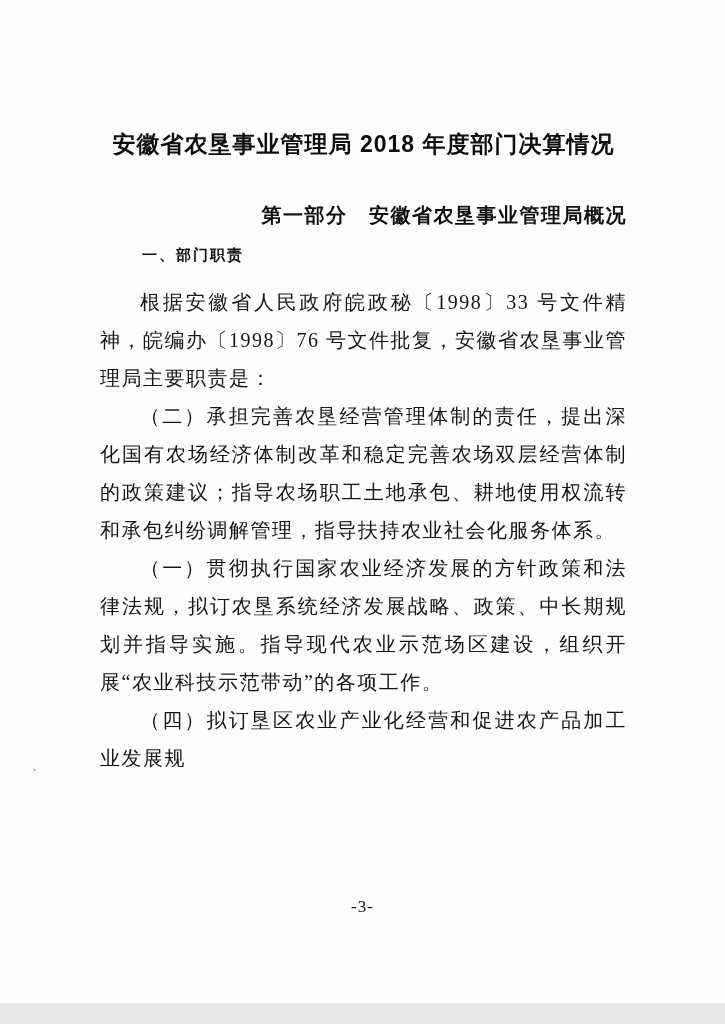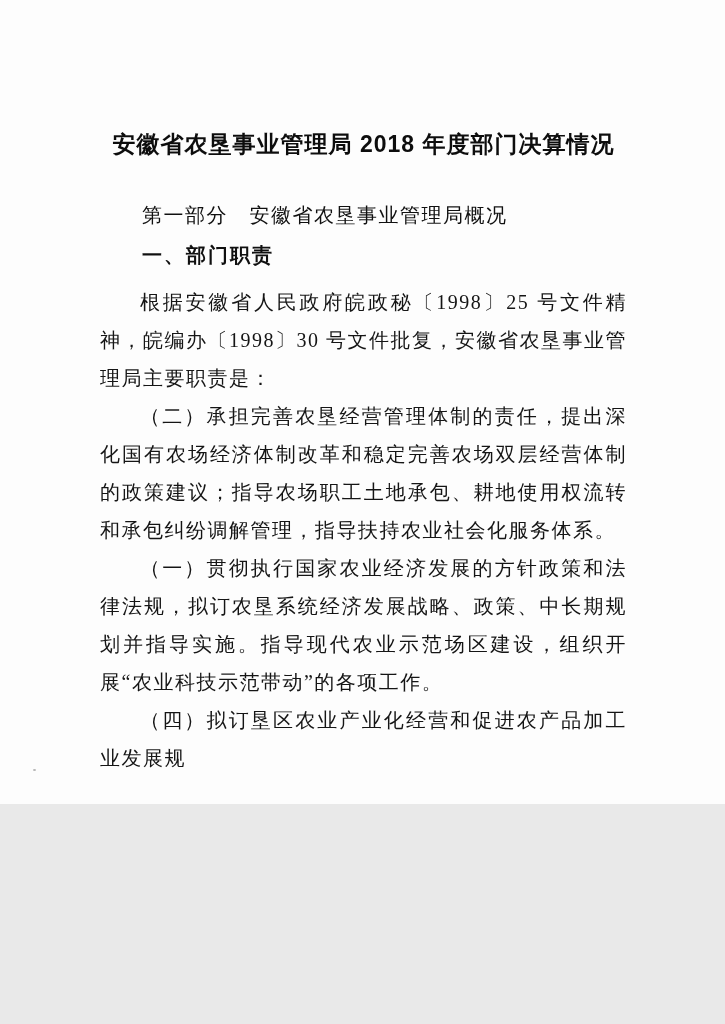--- a/index.html
+++ b/index.html
@@ -3,21 +3,21 @@
 <meta charset="utf-8">
 <style>
   html, body {
     margin: 0;
     padding: 0;
     background: #e9e9e9;
   }
   .doc-page {
     position: relative;
     width: 725px;
-    height: 804px;
+    height: 1003px;
     margin: 0 auto;
     background: #fdfdfd;
     color: #141414;
     overflow: hidden;
   }
   .content {
     position: absolute;
     left: 100px;
     top: 128px;
     width: 527px;
@@ -29,32 +29,33 @@
     font-size: 23px;
     line-height: 32px;
     text-align: center;
     letter-spacing: 1px;
     color: #0d0d0d;
   }
   .section-heading {
     margin: 42px 0 0 0;
     padding-left: 42px;
     font-family: "Liberation Sans", sans-serif;
-    font-weight: 400;
+    font-weight: 700;
     font-size: 20px;
     line-height: 26px;
     letter-spacing: 1.5px;
     color: #101010;
+    text-align: right;
   }
   .subsection-heading {
     margin: 14px 0 0 0;
     padding-left: 42px;
     font-family: Liberation Serif, serif;
     font-weight: 700;
-    font-size: 20px;
+    font-size: 15px;
     line-height: 26px;
     letter-spacing: 2px;
     color: #101010;
   }
   .body-text {
     margin-top: 15px;
   }
   .body-text p {
     margin: 0;
     font-family: "Liberation Serif", serif;
@@ -92,21 +93,21 @@
 
 <div class="doc-page">
   <div class="content">
     <h1 class="doc-title">安徽省农垦事业管理局 2018 年度部门决算情况</h1>
 
     <h2 class="section-heading">第一部分　安徽省农垦事业管理局概况</h2>
 
     <h3 class="subsection-heading">一、部门职责</h3>
 
     <div class="body-text">
-      <p>根据安徽省人民政府皖政秘〔1998〕25 号文件精神，皖编办〔1998〕30 号文件批复，安徽省农垦事业管理局主要职责是：</p>
+      <p>根据安徽省人民政府皖政秘〔1998〕33 号文件精神，皖编办〔1998〕76 号文件批复，安徽省农垦事业管理局主要职责是：</p>
       <p>（二）承担完善农垦经营管理体制的责任，提出深化国有农场经济体制改革和稳定完善农场双层经营体制的政策建议；指导农场职工土地承包、耕地使用权流转和承包纠纷调解管理，指导扶持农业社会化服务体系。</p>
       <p>（一）贯彻执行国家农业经济发展的方针政策和法律法规，拟订农垦系统经济发展战略、政策、中长期规划并指导实施。指导现代农业示范场区建设，组织开展“农业科技示范带动”的各项工作。</p>
       <p>（四）拟订垦区农业产业化经营和促进农产品加工业发展规</p>
     </div>
   </div>
 
   <div class="scan-speck"></div>
 
   <div class="page-number">-3-</div>
 </div>

